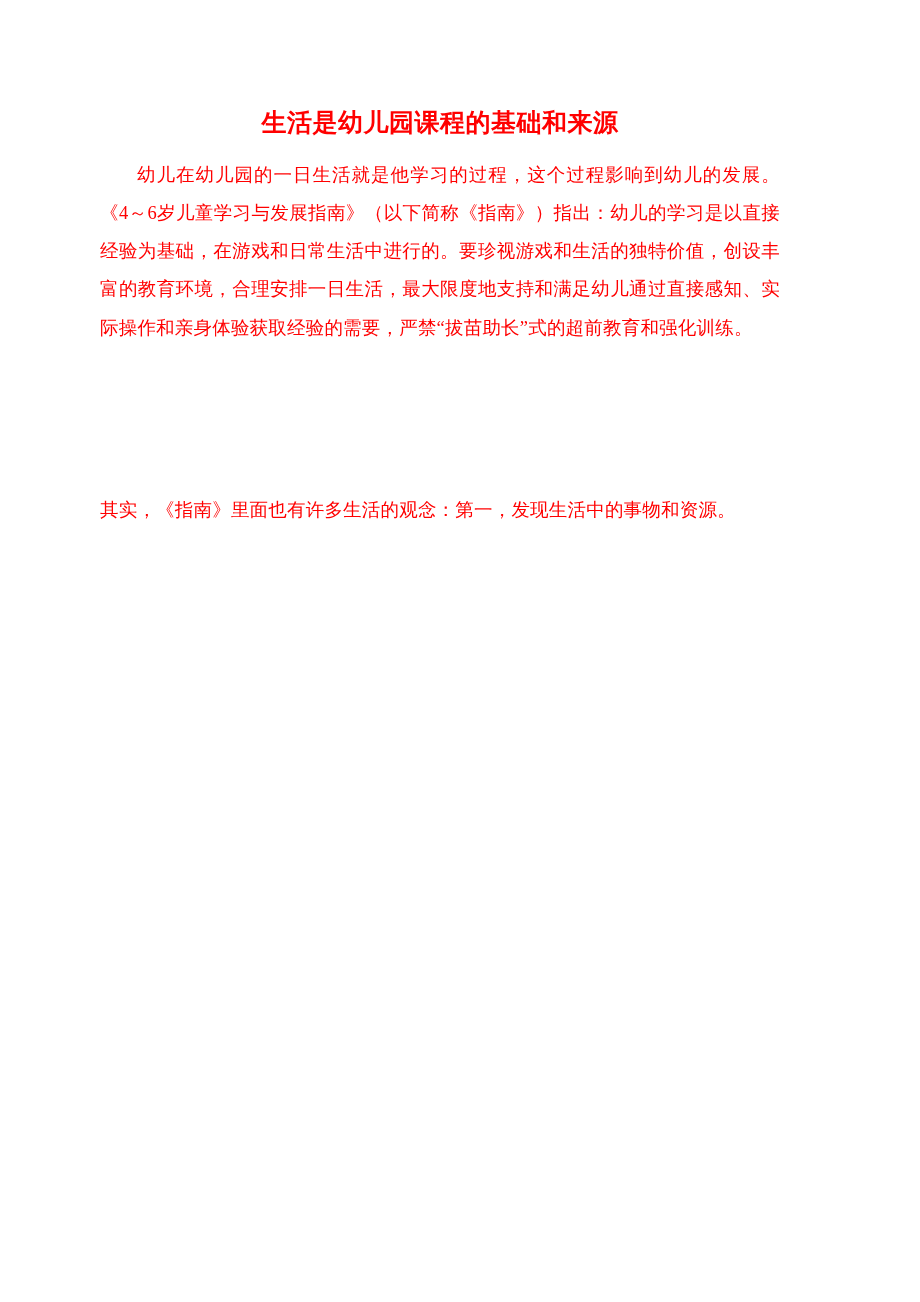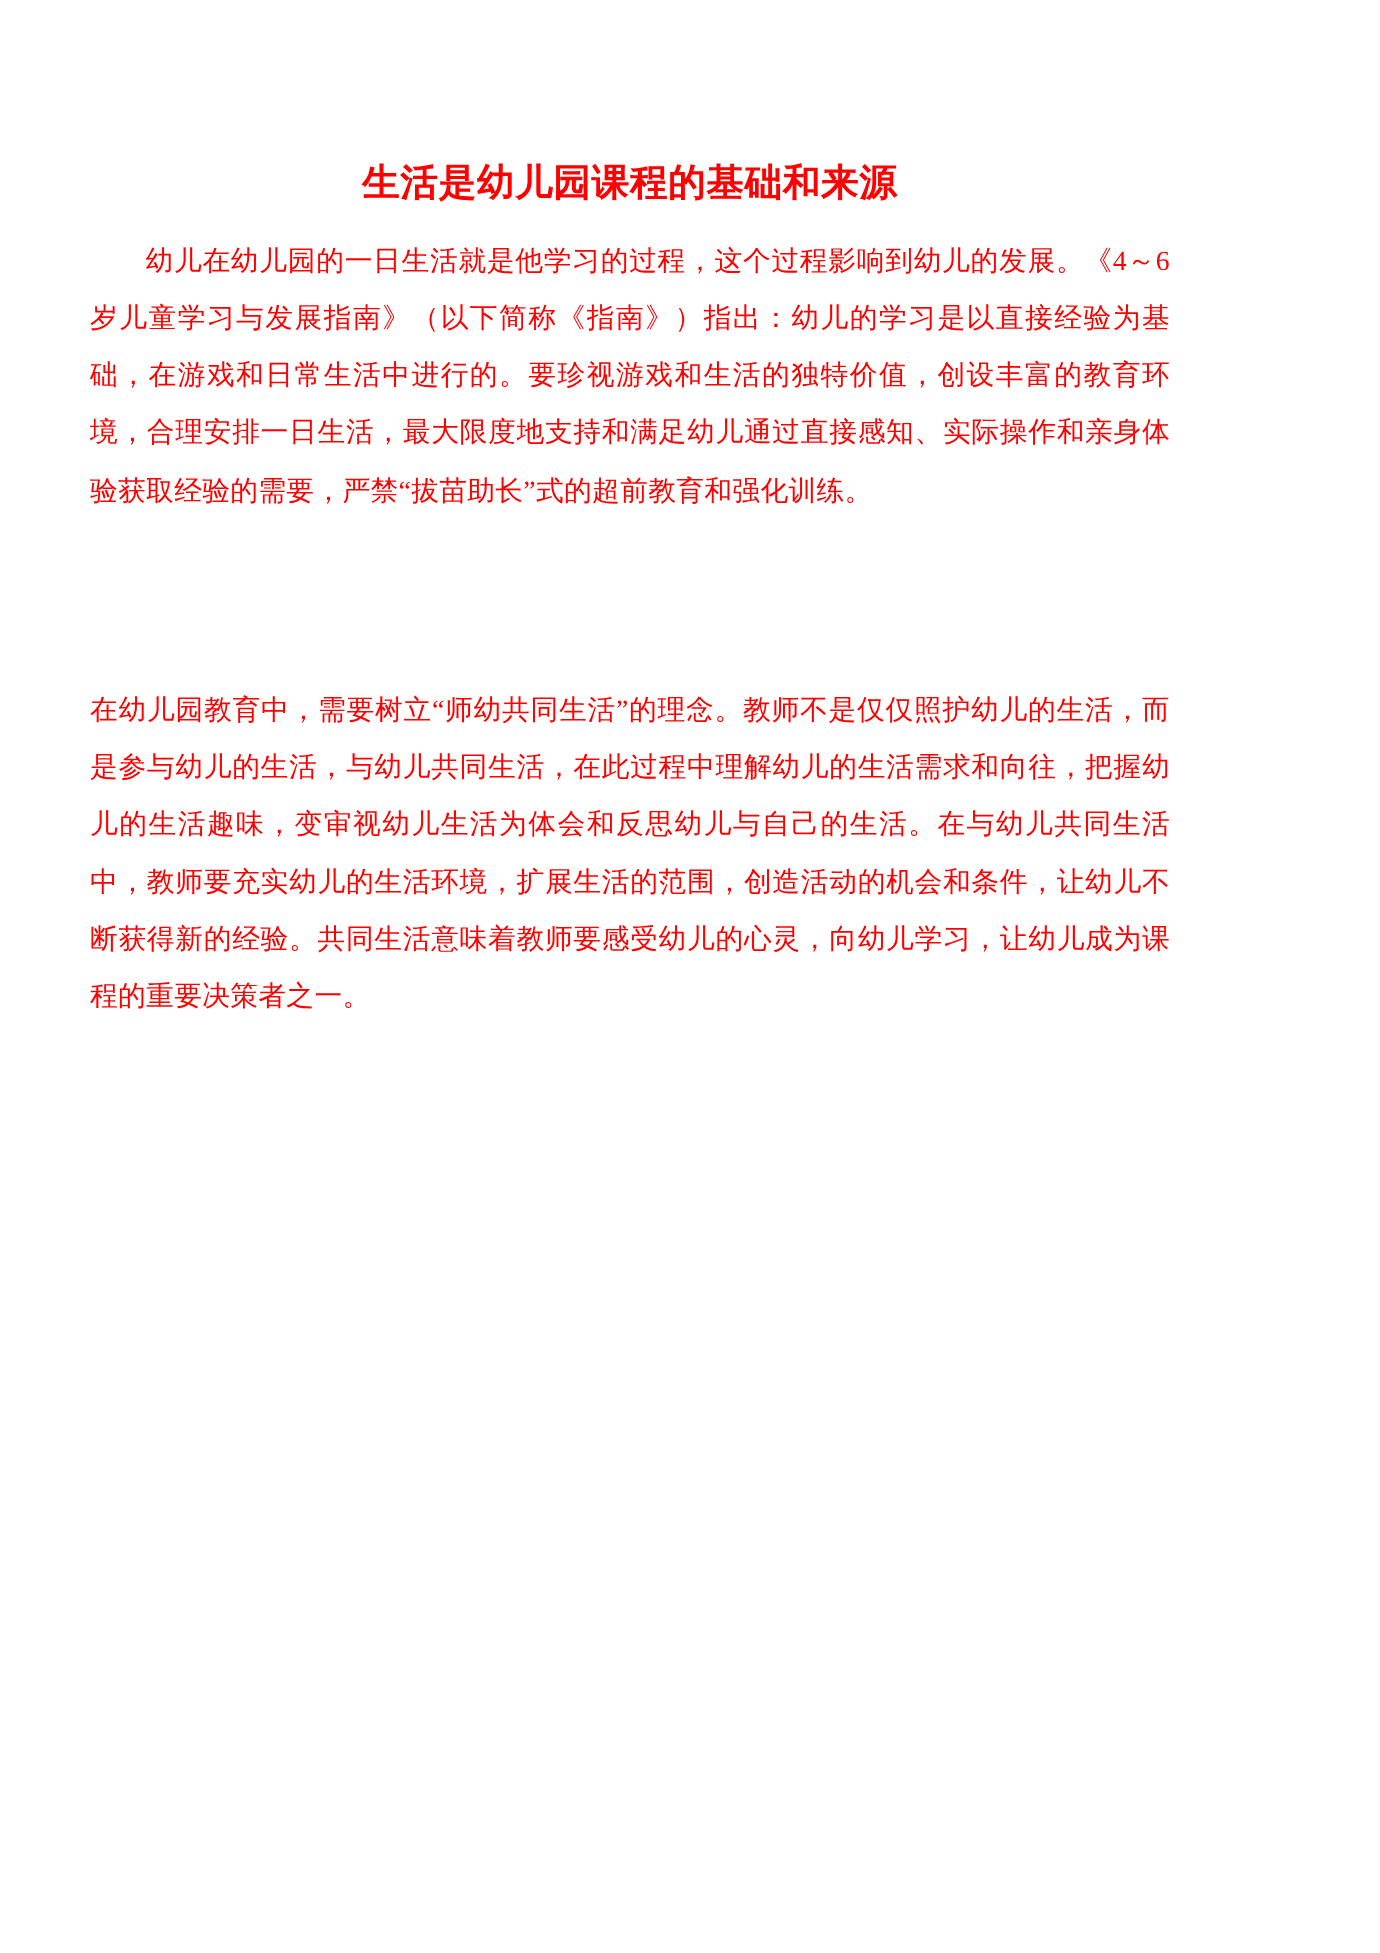--- a/index.html
+++ b/index.html
@@ -12,21 +12,21 @@
     height: 1302px;
     font-family: "Liberation Serif", "DejaVu Serif", serif;
     color: #ff0000;
     position: relative;
     overflow: hidden;
   }
   .page {
     width: 920px;
     height: 1302px;
     box-sizing: border-box;
-    padding: 104px 140px 40px 60px;
+    padding: 104px 140px 40px 100px;
     position: relative;
   }
   .doc-title {
     text-align: center;
     font-size: 25px;
     font-weight: bold;
     color: #ff0000;
     letter-spacing: 0.5px;
     margin: 0 0 14px 0;
     line-height: 1.5;
@@ -53,16 +53,16 @@
 <div class="page">
   <h1 class="doc-title">生活是幼儿园课程的基础和来源</h1>
 
   <p class="para first">幼儿在幼儿园的一日生活就是他学习的过程，这个过程影响到幼儿的发展。《4～6岁儿童学习与发展指南》（以下简称《指南》）指出：幼儿的学习是以直接经验为基础，在游戏和日常生活中进行的。要珍视游戏和生活的独特价值，创设丰富的教育环境，合理安排一日生活，最大限度地支持和满足幼儿通过直接感知、实际操作和亲身体验获取经验的需要，严禁“拔苗助长”式的超前教育和强化训练。</p>
   <div class="spacer"></div>
 
   <div class="spacer"></div>
 
   <div class="spacer"></div>
 
-  <p class="para">在幼儿园教育中，需要树立“师幼共同生活”的理念。教师不是仅仅照护幼儿的生活，而是参与幼儿的生活，与幼儿共同生活，在此过程中理解幼儿的生活需求和向往，把握幼儿的生活趣味，变审视幼儿生活为体会和反思幼儿与自己的生活。在与幼儿共同生活中，教师要充实幼儿的生活环境，扩展生活的范围，创造活动的机会和条件，让幼儿不断获得新的经验。共同生活意味着教师要感受幼儿的心灵，向幼儿学习，让幼儿成为课程的重要决策者之一。</p>
   <div class="spacer"></div>
 
+  <p class="para">其实，《指南》里面也有许多生活的观念：第一，发现生活中的事物和资源。</p>
 </div>
 
 </body></html>

